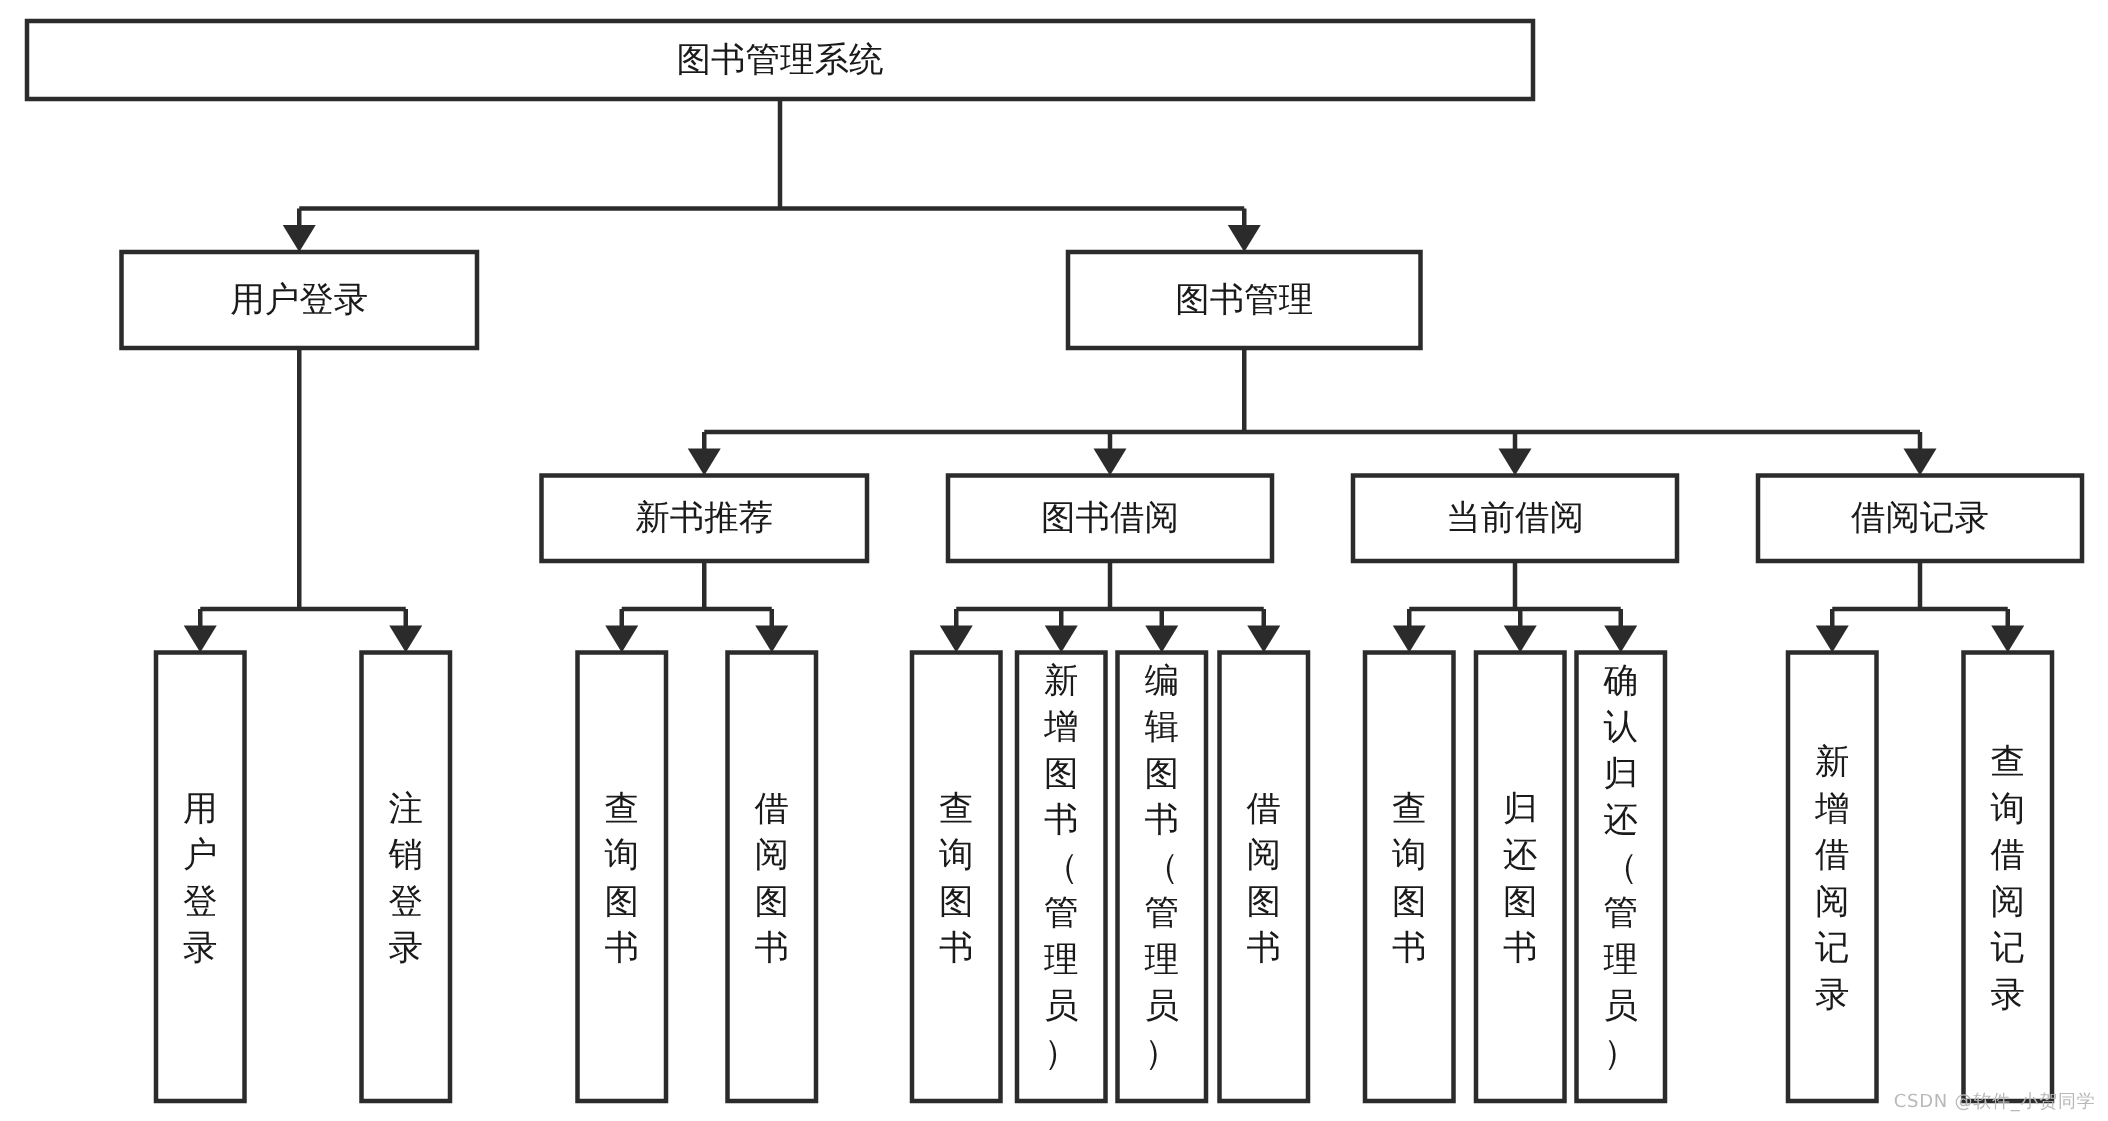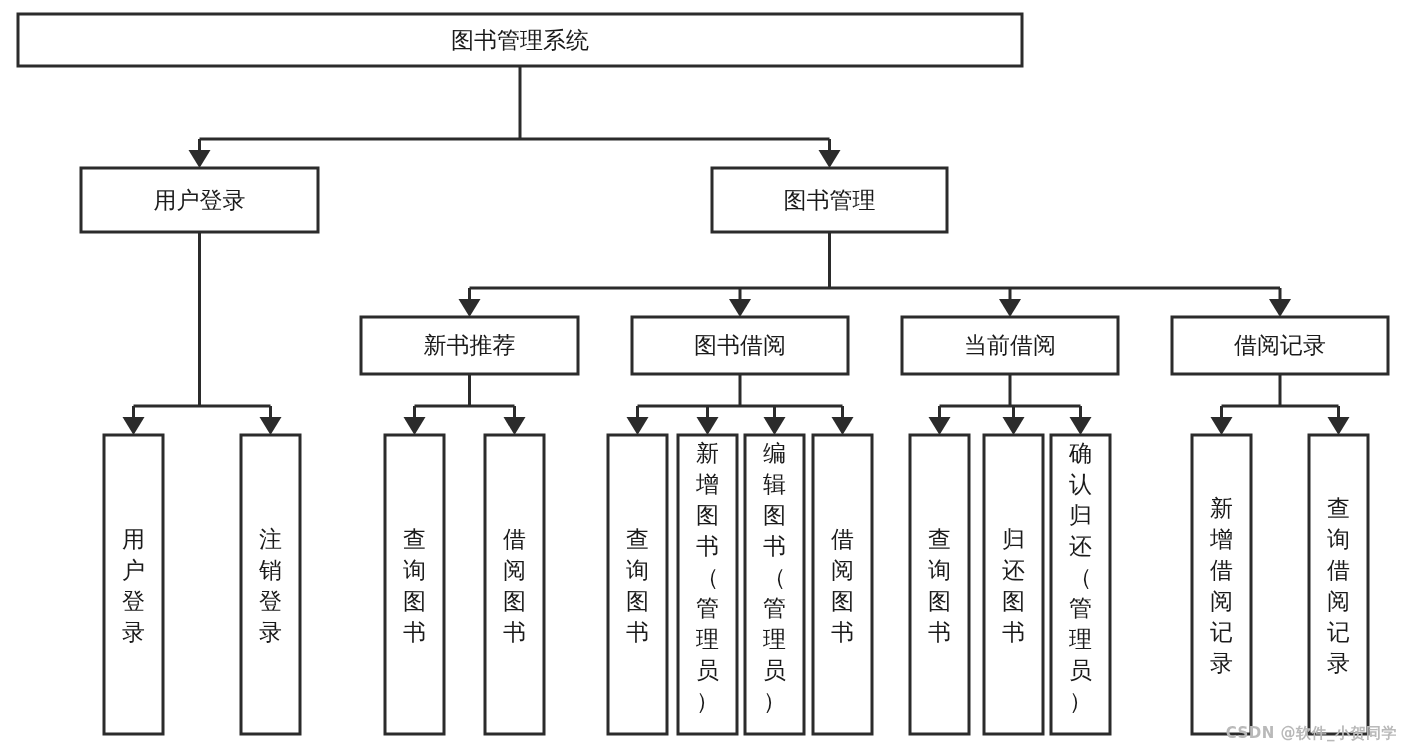--- a/index.html
+++ b/index.html
@@ -51,26 +51,25 @@
     font-family: "DejaVu Sans", "Liberation Sans", sans-serif;
     font-size: 23px;
     fill: #1a1a1a;
     text-anchor: middle;
   }
   .watermark {
     position: absolute;
     right: 8px;
     bottom: 4px;
     font-family: "DejaVu Sans", "Liberation Sans", sans-serif;
-    font-size: 15px;
+    font-size: 12px;
     color: #b9b9b9;
     letter-spacing: 0.5px;
     white-space: nowrap;
     pointer-events: none;
-    font-weight: bold;
   }
 </style>
 </head>
 <body>
 
 <div id="diagram-root">
   <svg id="flow" viewBox="0 0 1405 747">
     <g id="edges-layer">
         <g>
           <line class="edge-line" x1="520" y1="66" x2="520" y2="139"></line>

